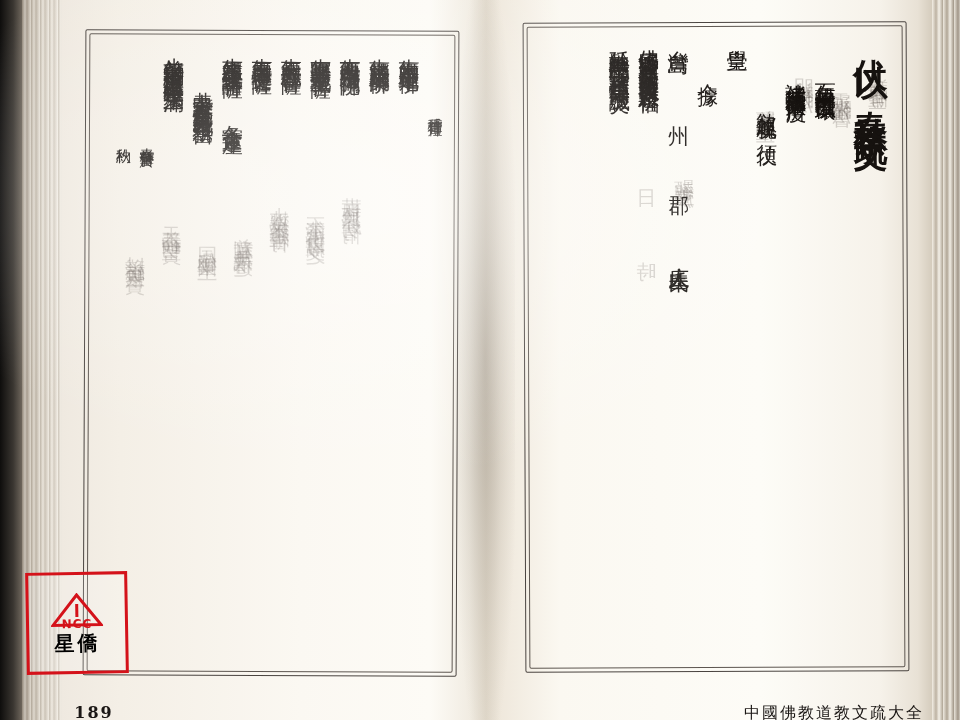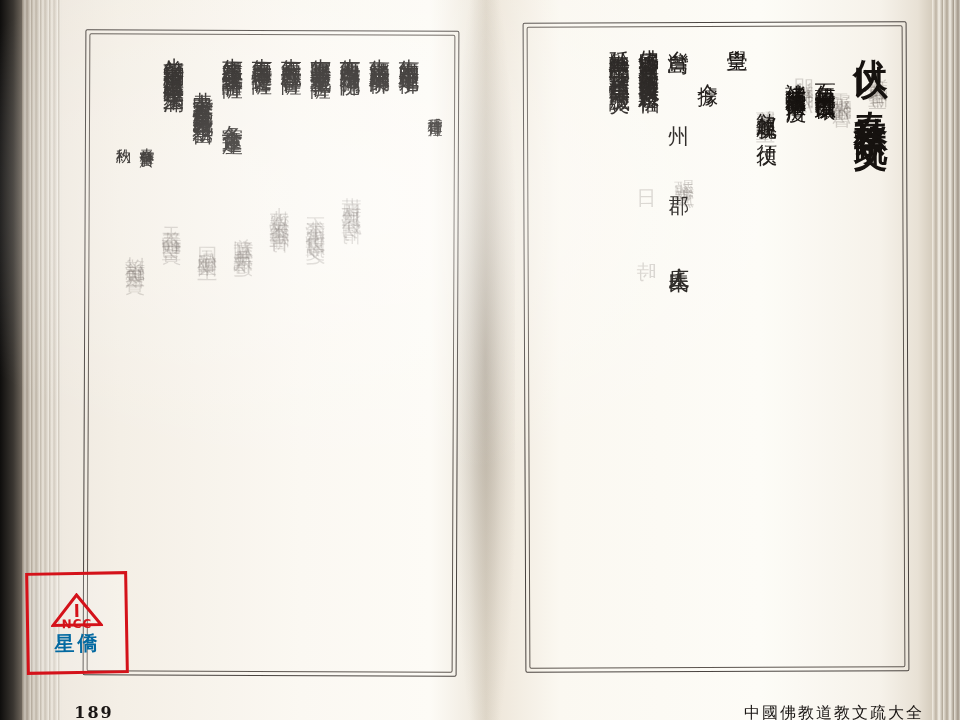--- a/index.html
+++ b/index.html
@@ -185,21 +185,21 @@
     font-family: "DejaVu Sans", sans-serif;
     font-size: 12px;
     color: #d4121a;
     letter-spacing: 1px;
     font-weight: bold;
     margin-top: -8px;
   }
   #watermark .wm-cn {
     font-family: "DejaVu Serif", serif;
     font-size: 20px;
-    color: #0369a1;
+    color: #000000;
     font-weight: bold;
     letter-spacing: 3px;
     line-height: 1;
   }
 </style>
 </head>
 <body>
 
 <div id="page">
 

